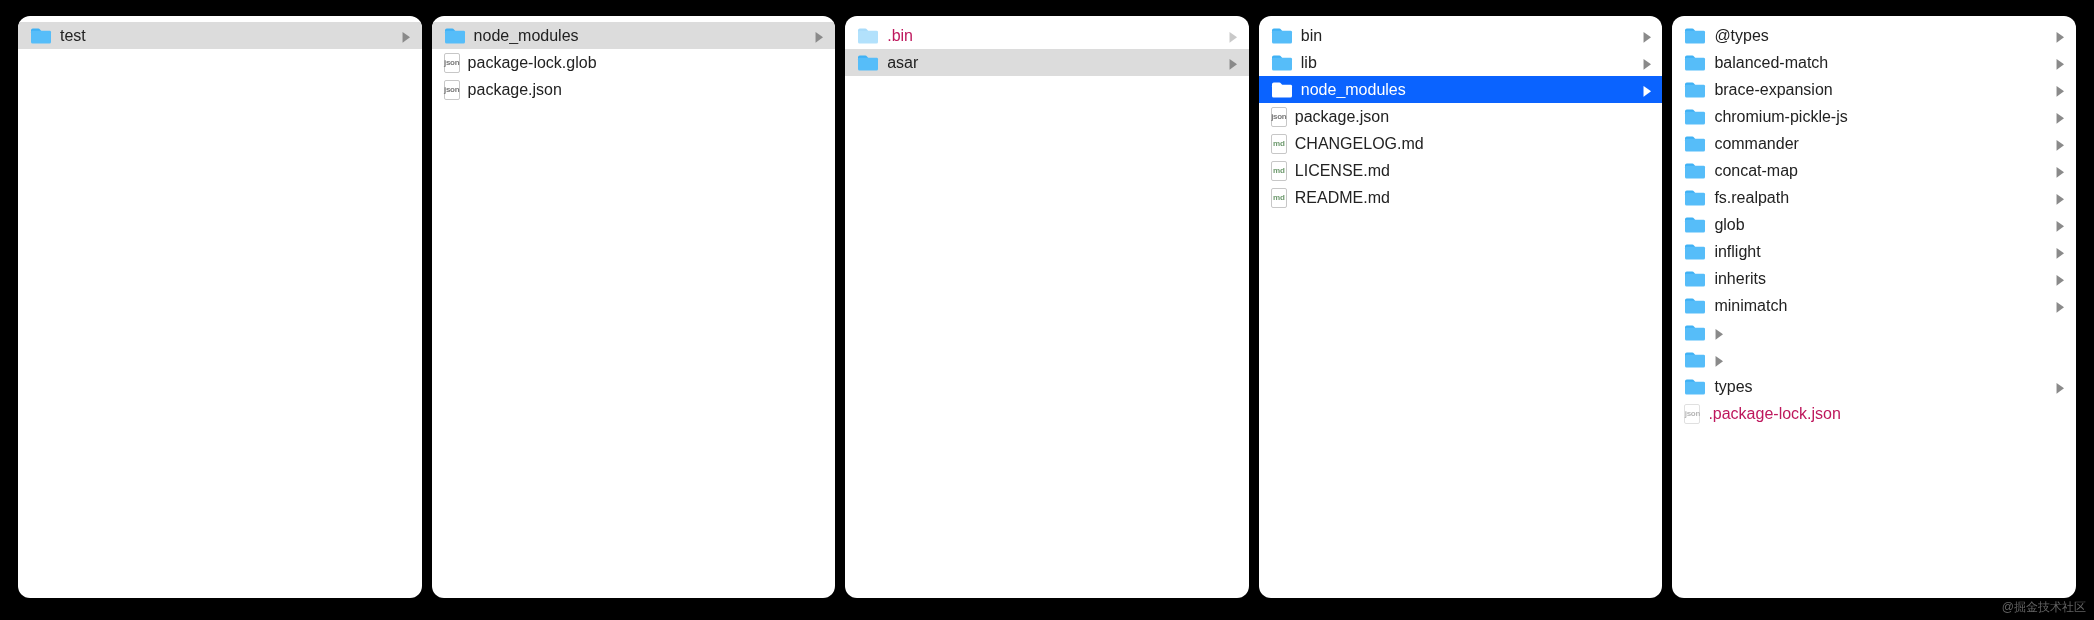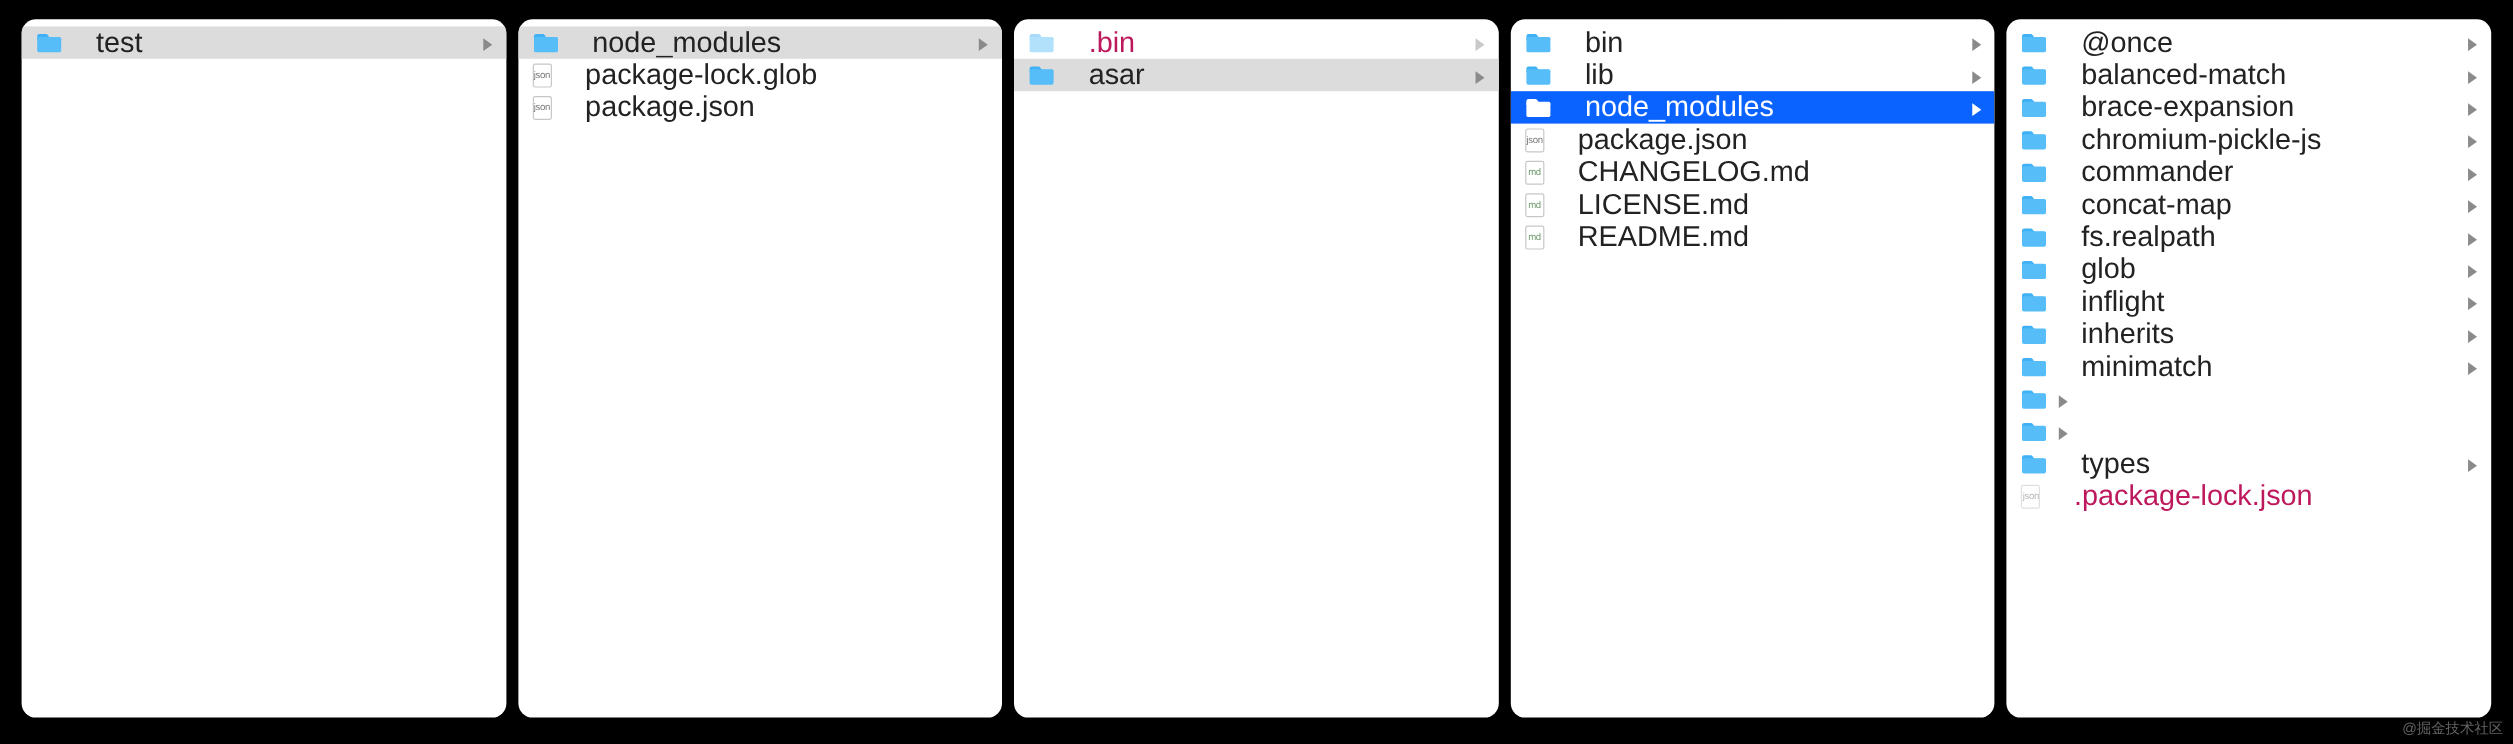--- a/index.html
+++ b/index.html
@@ -37,23 +37,22 @@
     padding: 0 10px 0 12px;
     gap: 8px;
     cursor: default;
     user-select: none;
   }
   .row .label {
     flex: 1 1 auto;
     white-space: nowrap;
     overflow: hidden;
     text-overflow: ellipsis;
-    font-size: 24px;
+    font-size: 16px;
     line-height: 1;
-    margin-left: 20px;
   }
   .row.dimmed .label { color: #be185d; }
   .row.dimmed .folder-icon { opacity: 0.45; }
   .row.dimmed .file-icon { opacity: 0.55; }
   .row.dimmed .chevron { color: #c9c9c9; }
 
   .row.sel-grey { background: #dcdcdc; }
   .row.sel-blue { background: #0a63ff; }
   .row.sel-blue .label { color: #fff; }
   .row.sel-blue .chevron { color: #fff; }
@@ -69,21 +68,21 @@
 
   .folder-icon { width: 22px; height: 18px; flex: 0 0 auto; display: block; }
   .folder-icon .body { fill: #56bdf9; }
   .folder-icon .tab  { fill: #3fb1f4; }
 
   .file-icon {
     width: 16px; height: 20px; flex: 0 0 auto;
     display: flex; align-items: center; justify-content: center;
     border: 1px solid #c7c7c7; border-radius: 2px;
     background: #fff;
-    font-size: 8px; font-weight: 400; letter-spacing: -0.3px;
+    font-size: 8px; font-weight: 700; letter-spacing: -0.3px;
     color: #777; line-height: 1;
   }
   .file-icon.json { color: #7a7a7a; }
   .file-icon.md   { color: #6e9a6e; }
 
   .watermark {
     position: fixed;
     right: 8px; bottom: 4px;
     color: #7b7b7b;
     font-size: 12px;
@@ -182,21 +181,21 @@
         <span class="file-icon md">md</span>
         <span class="label">README.md</span>
       </div>
     </div>
     <div class="column">
       <div class="row">
         <svg class="folder-icon" viewBox="0 0 22 18">
           <path class="tab" d="M1 3.2 Q1 1.4 2.8 1.4 L8.2 1.4 Q9.4 1.4 10 2.4 L10.8 3.6 Q11.2 4.2 12 4.2 L19.2 4.2 Q21 4.2 21 6 L21 6.4 L1 6.4 Z"></path>
           <path class="body" d="M1 5.2 Q1 3.8 2.4 3.8 L19.6 3.8 Q21 3.8 21 5.2 L21 15 Q21 16.6 19.4 16.6 L2.6 16.6 Q1 16.6 1 15 Z"></path>
         </svg>
-        <span class="label">@once</span>
+        <span class="label">@types</span>
         <span class="chevron">▶</span>
       </div>
       <div class="row">
         <svg class="folder-icon" viewBox="0 0 22 18">
           <path class="tab" d="M1 3.2 Q1 1.4 2.8 1.4 L8.2 1.4 Q9.4 1.4 10 2.4 L10.8 3.6 Q11.2 4.2 12 4.2 L19.2 4.2 Q21 4.2 21 6 L21 6.4 L1 6.4 Z"></path>
           <path class="body" d="M1 5.2 Q1 3.8 2.4 3.8 L19.6 3.8 Q21 3.8 21 5.2 L21 15 Q21 16.6 19.4 16.6 L2.6 16.6 Q1 16.6 1 15 Z"></path>
         </svg>
         <span class="label">balanced-match</span>
         <span class="chevron">▶</span>
       </div>

